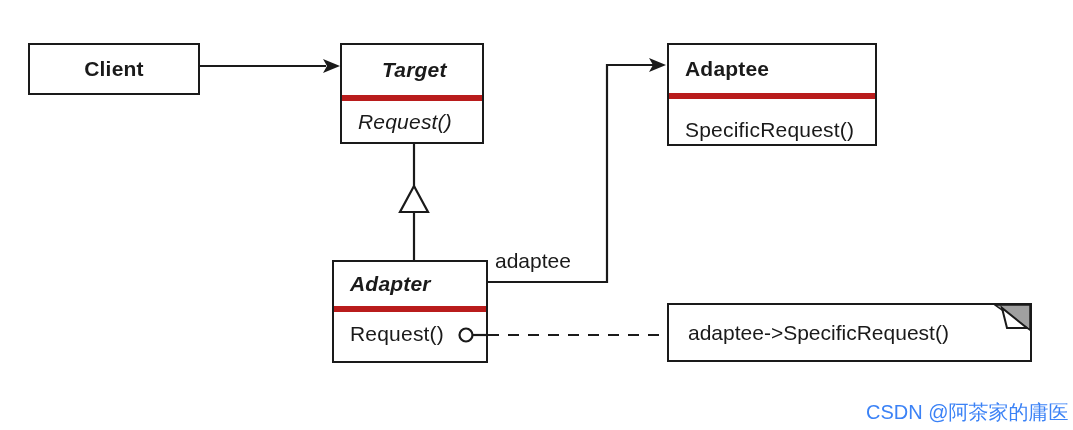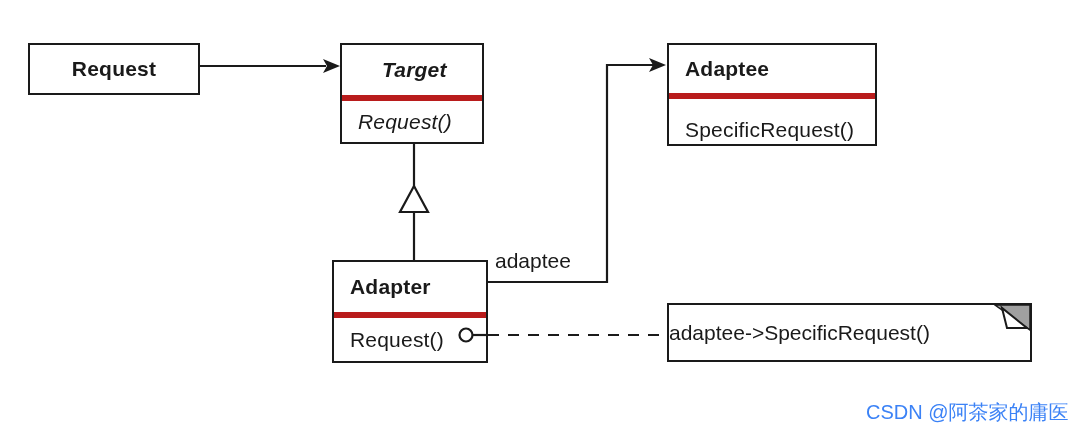--- a/index.html
+++ b/index.html
@@ -49,54 +49,55 @@
   .note-box {
     position: absolute;
     left: 667px;
     top: 303px;
     width: 365px;
     height: 59px;
     background: #ffffff;
     border: 2px solid #1a1a1a;
     display: flex;
     align-items: center;
+    padding-left: 19px;
     font-size: 21px;
     z-index: 1;
   }
   .watermark {
     position: absolute;
     left: 866px;
     top: 399px;
     font-size: 20px;
     color: #3b82f6;
     z-index: 3;
     white-space: nowrap;
   }
 </style>
 </head>
 <body>
 
 <div class="canvas">
 
   <div class="uml-class" style="left:28px; top:43px; width:172px; height:52px;">
-    <div class="compartment name centered" style="height:48px;">Request</div>
+    <div class="compartment name centered" style="height:48px;">Client</div>
   </div>
 
   <div class="uml-class" style="left:340px; top:43px; width:144px; height:101px;">
     <div class="compartment name abstract" style="height:50px;margin-left:24px;">Target</div>
     <div class="compartment methods abstract" style="height:47px;">Request()</div>
   </div>
 
   <div class="uml-class" style="left:667px; top:43px; width:210px; height:103px;">
     <div class="compartment name" style="height:48px;">Adaptee</div>
     <div class="compartment methods" style="height:67px;">SpecificRequest()</div>
   </div>
 
   <div class="uml-class" style="left:332px; top:260px; width:156px; height:103px;">
-    <div class="compartment name" style="height:50px;">Adapter</div>
+    <div class="compartment name" style="height:44px;font-style:italic;">Adapter</div>
     <div class="compartment methods" style="height:49px;">Request()</div>
   </div>
 
   <div class="note-box">
     <span>adaptee-&gt;SpecificRequest()</span>
   </div>
 
   <div class="assoc-label">adaptee</div>
 
   <div class="watermark">CSDN @阿茶家的庸医</div>

